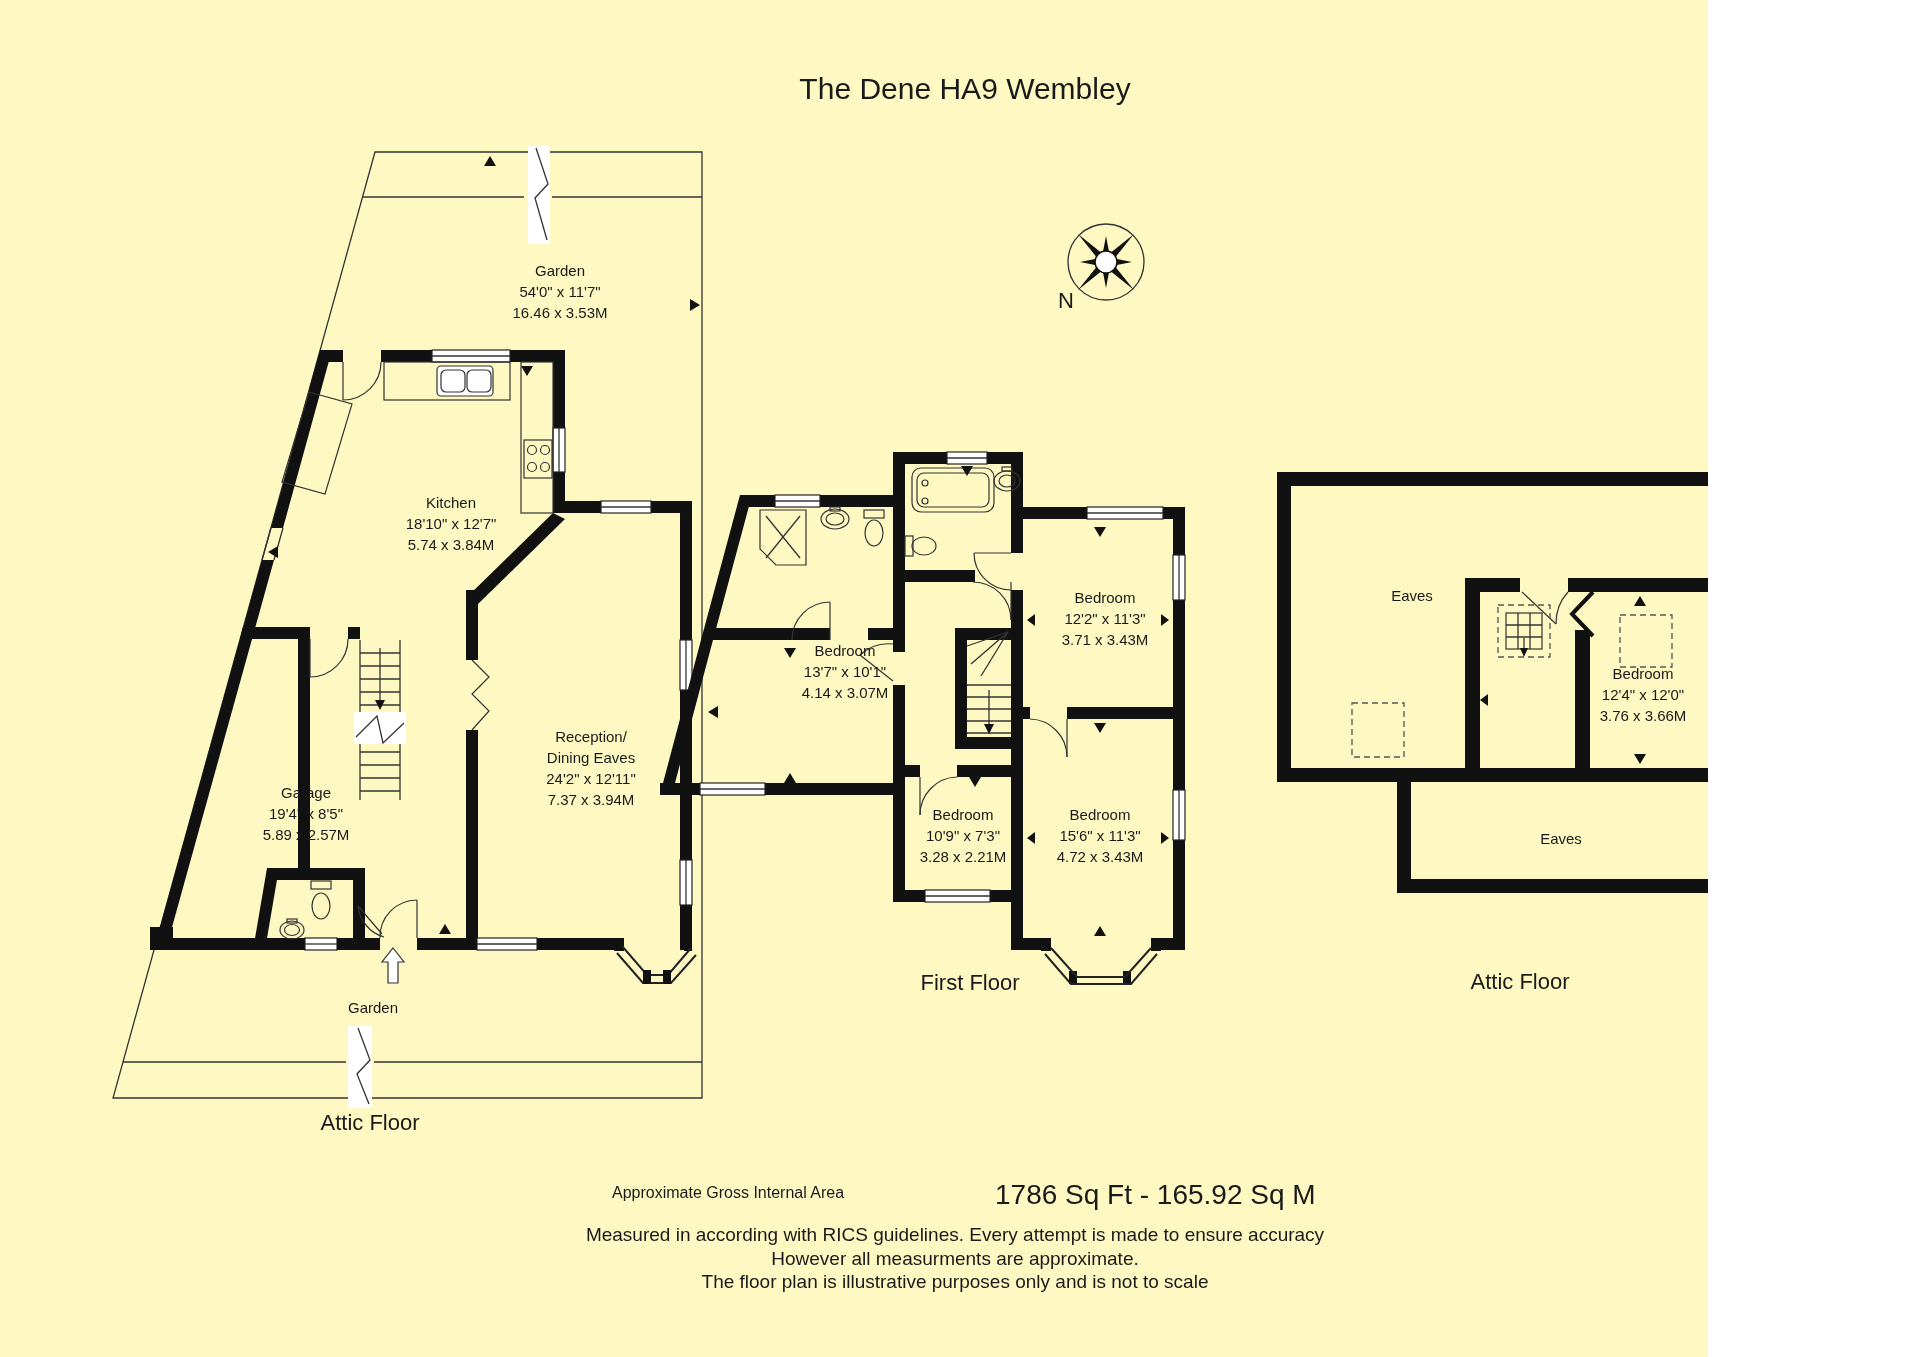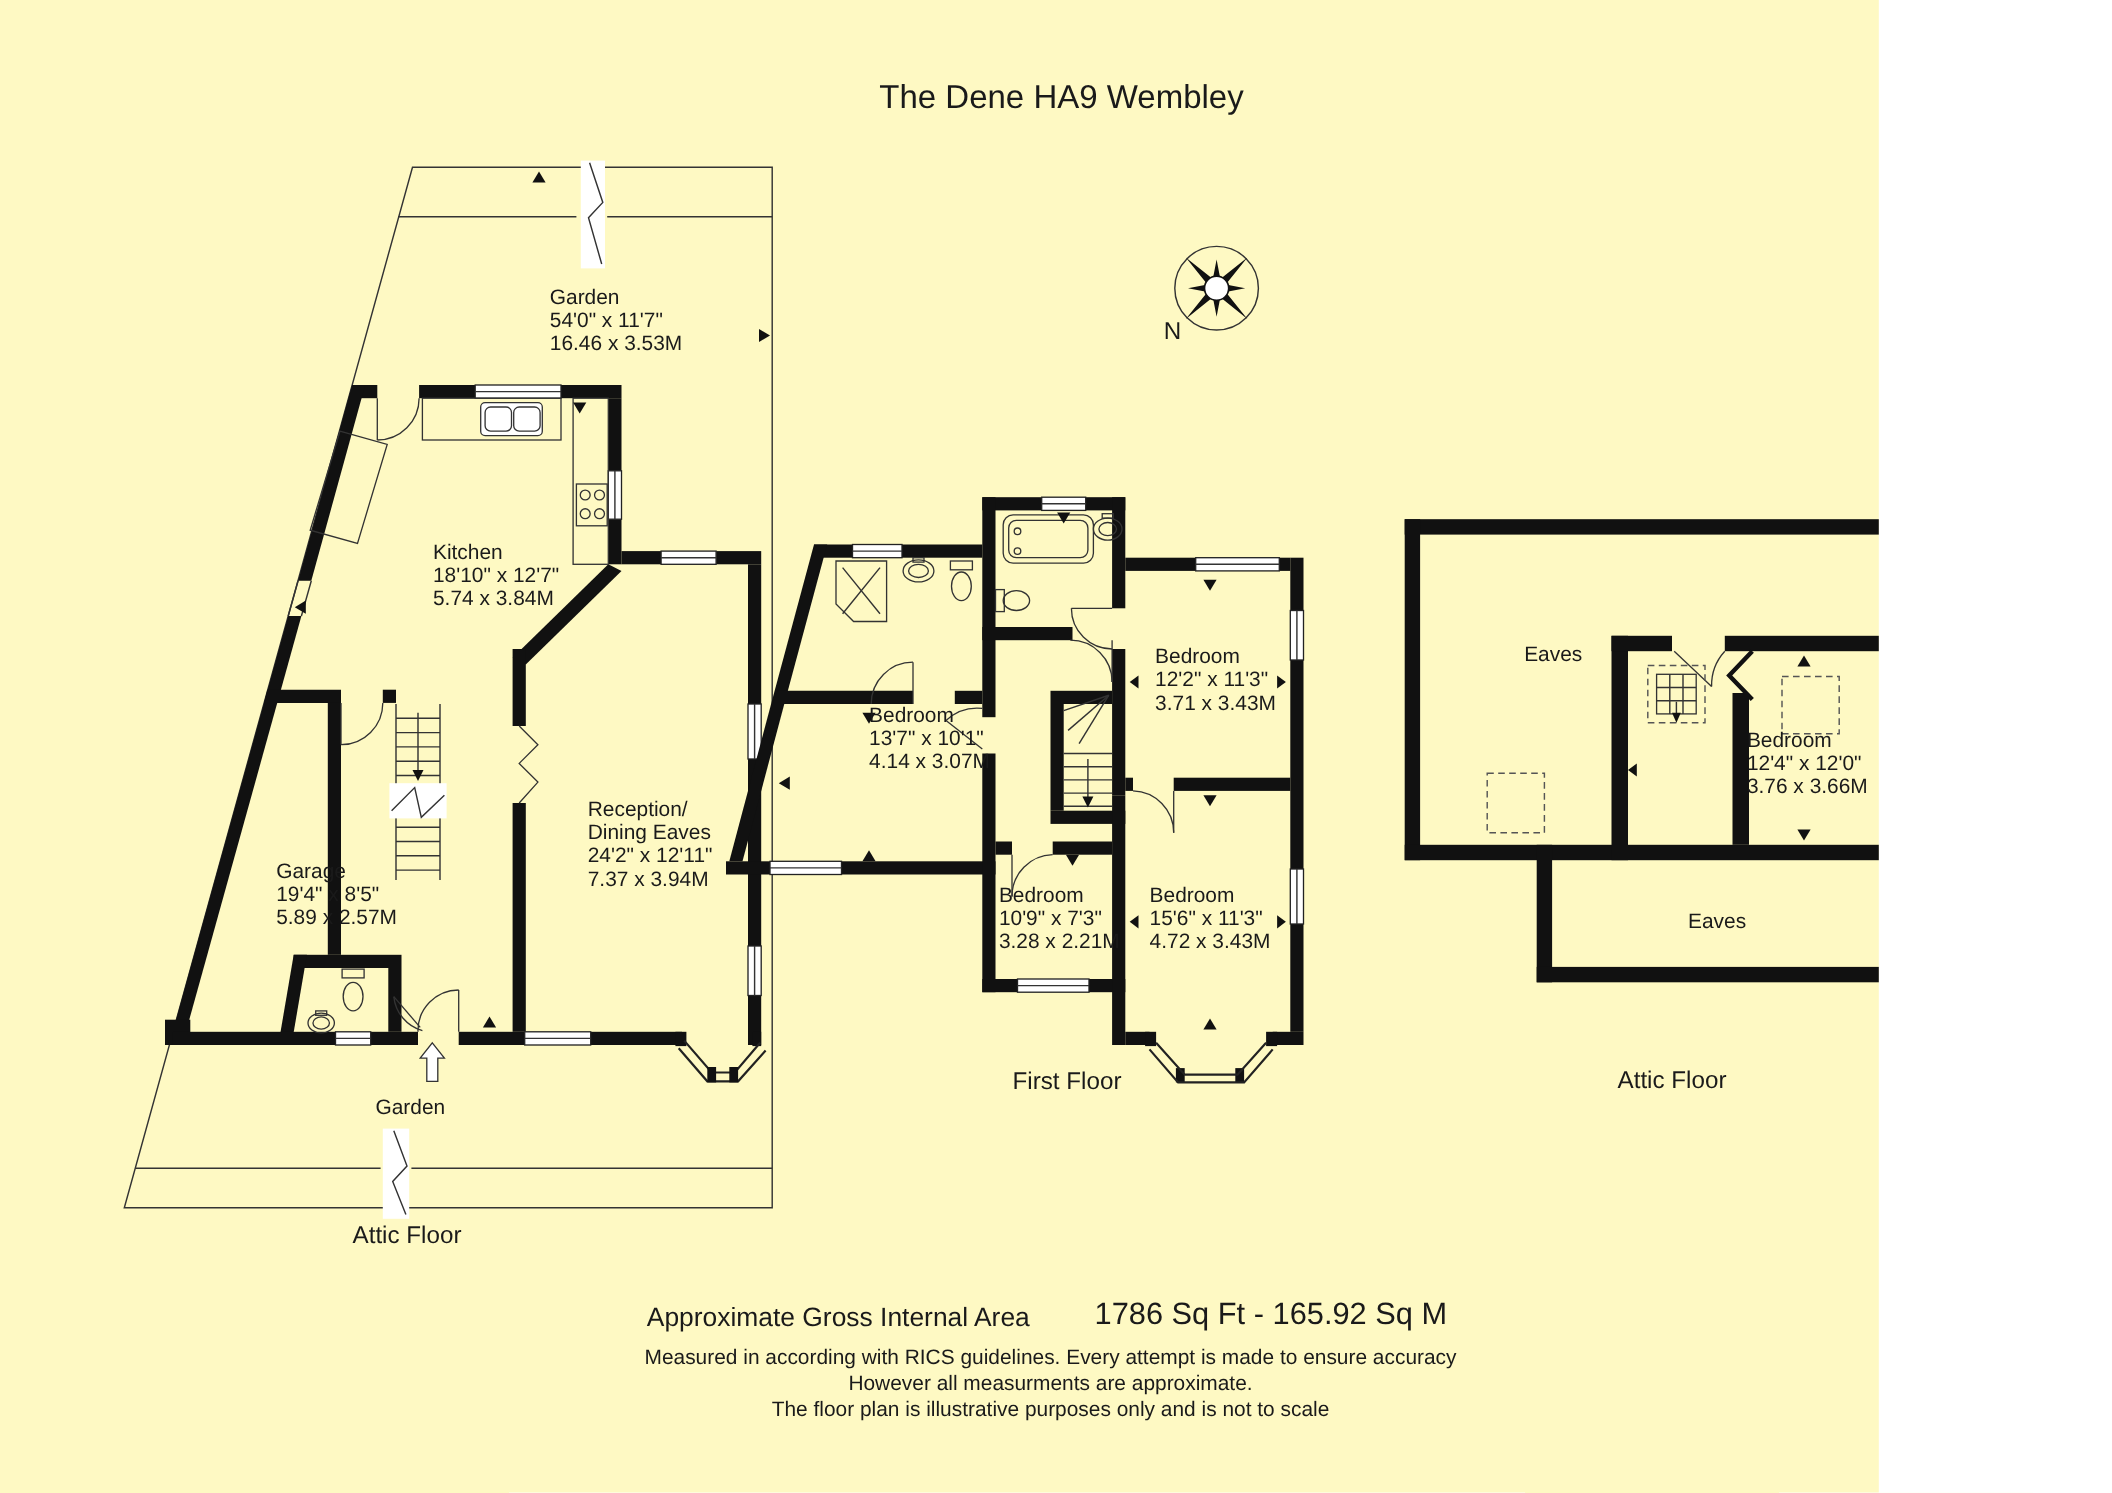--- a/index.html
+++ b/index.html
@@ -1,23 +1,23 @@
 <!DOCTYPE html>
 <html><head>
 <meta charset="utf-8">
 <style>
   html,body{margin:0;padding:0;background:#fff;}
   .page{position:relative;width:1708px;height:1357px;background:#fef9c3;overflow:hidden;
         font-family:Liberation Sans, sans-serif;color:#1a1a1a;}
   .title{position:absolute;transform:translateX(-50%);font-size:30px;white-space:nowrap;}
-  .lbl{position:absolute;transform:translateX(-50%);
-       font-size:19px;line-height:21px;white-space:nowrap;}
+  .lbl{position:absolute;transform:translateX(-50%);text-align:center;
+       font-size:15px;line-height:21px;white-space:nowrap;}
   .cap{position:absolute;transform:translateX(-50%);font-size:22px;white-space:nowrap;}
   .north{position:absolute;font-size:22px;}
-  .area-label{position:absolute;font-size:24px;white-space:nowrap;}
+  .area-label{position:absolute;font-size:16px;white-space:nowrap;margin-left:24px;}
   .area-value{position:absolute;font-size:28px;white-space:nowrap;}
   .disc{position:absolute;transform:translateX(-50%);font-size:19px;line-height:23px;white-space:nowrap;text-align:center;}
   svg{position:absolute;left:0;top:0;}
   .thin{fill:none;stroke:#333;stroke-width:1.3;}
   .fx{fill:#fff;stroke:#333;stroke-width:1.2;}
   .fxn{fill:none;stroke:#333;stroke-width:1.2;}
   .win{fill:#fff;stroke:#222;stroke-width:1.2;}
   .wall{fill:#111;}
   .dash{fill:none;stroke:#555;stroke-width:1.3;stroke-dasharray:6 4;}
   .bay{fill:none;stroke:#222;stroke-width:2;}

